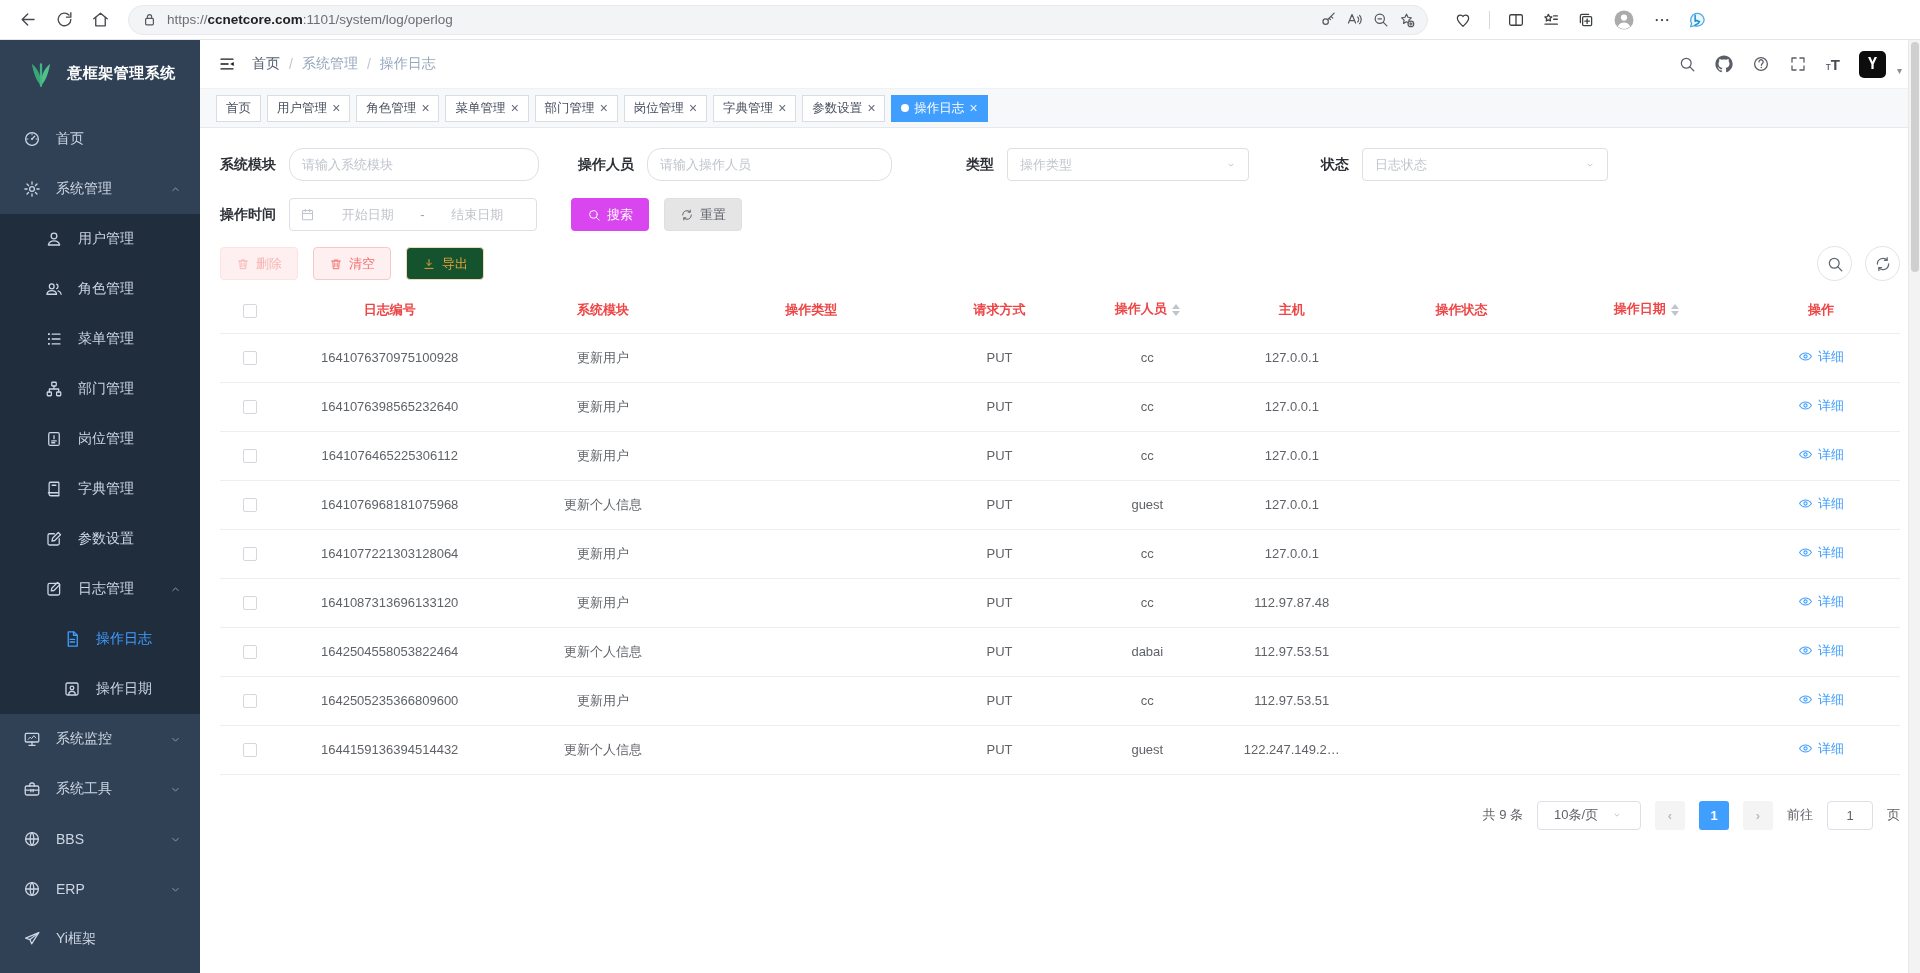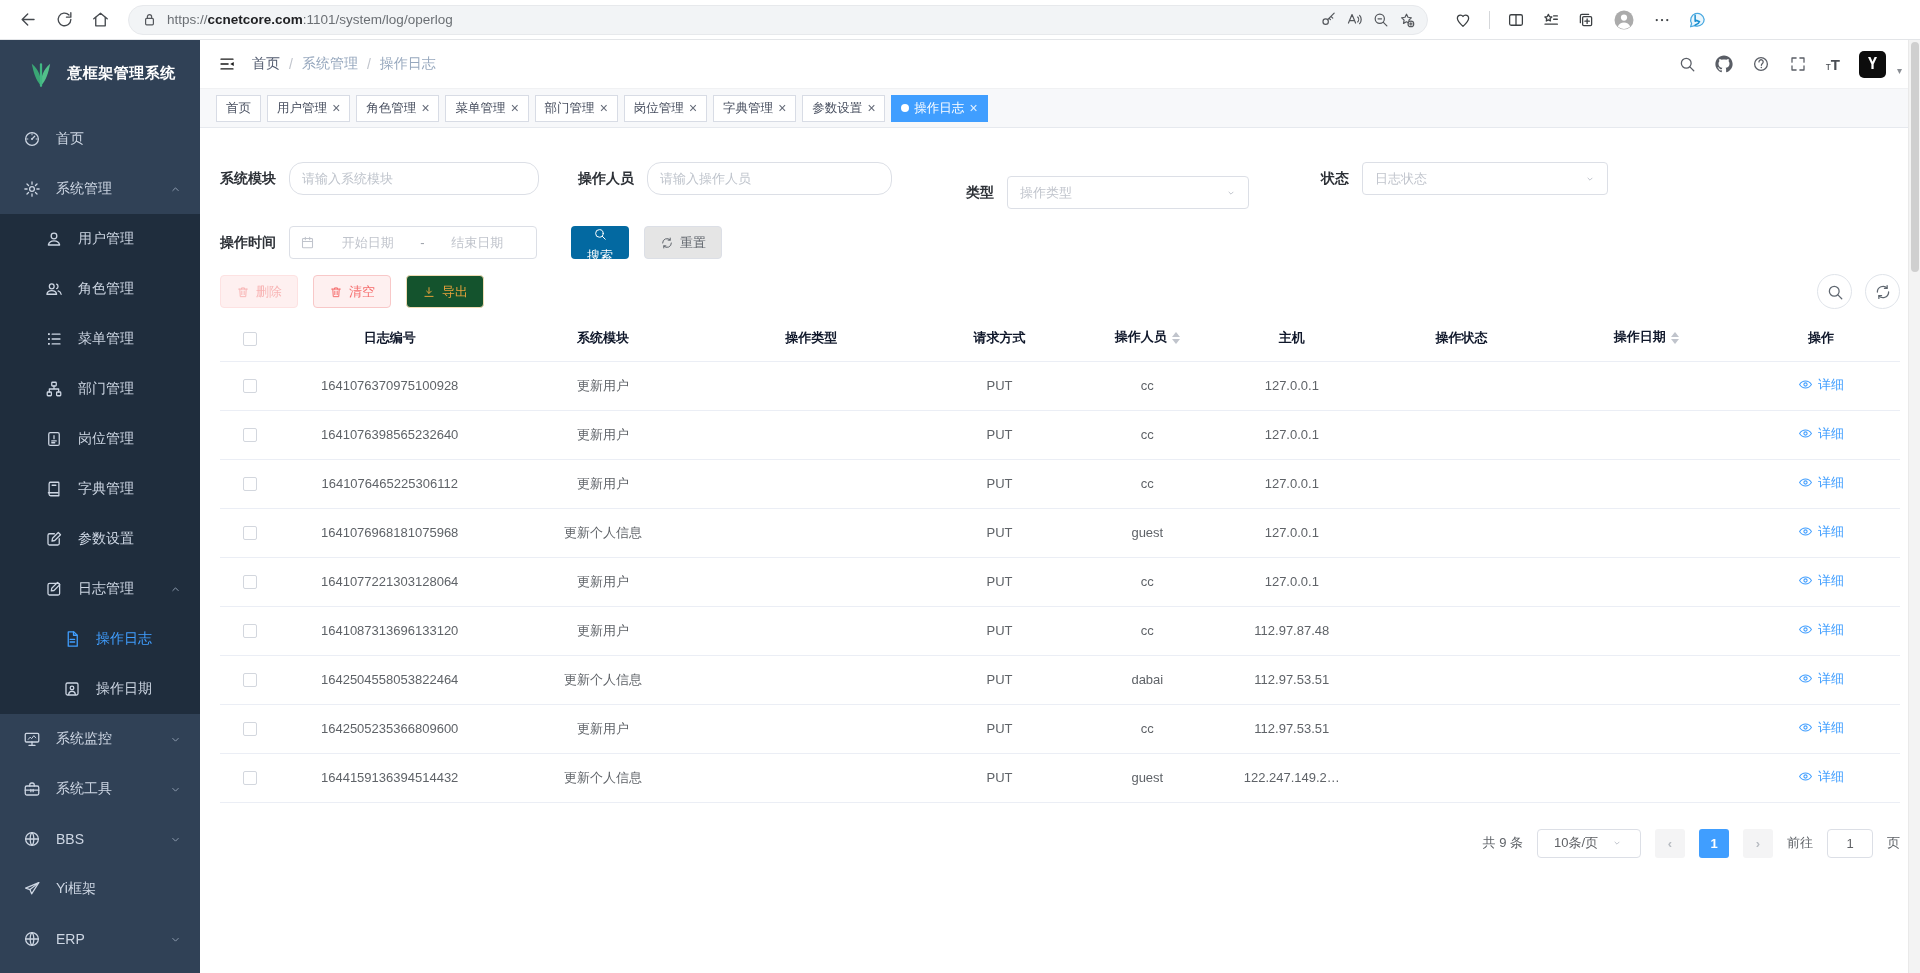--- a/index.html
+++ b/index.html
@@ -68,33 +68,33 @@
   .fitem { display:flex; align-items:center; }
   .flabel { font-weight:700; color:#2d3137; margin-right:13px; white-space:nowrap; font-size:14px; }
   .finput { height:33px; width:250px; border:1px solid #dcdfe6; border-radius:14px; padding:0 12px; font-size:13px; color:#606266; outline:none; background:#fff; font-family:inherit; }
   .finput::placeholder { color:#bfc4cc; }
   .fselect { height:33px; width:242px; border:1px solid #dcdfe6; border-radius:4px; padding:0 10px 0 12px; display:flex; align-items:center; color:#c0c4cc; font-size:13px; cursor:pointer; background:#fff; }
   .fselect .ph { flex:1; }
   .fdate { height:33px; width:248px; border:1px solid #dcdfe6; border-radius:4px; display:flex; align-items:center; padding:0 10px; gap:4px; color:#c0c4cc; font-size:13px; background:#fff; cursor:pointer; }
   .fdate .d { flex:1; text-align:center; }
   .fdate .ds { color:#9aa0a8; }
   .btn { height:33px; border-radius:4px; border:1px solid transparent; display:inline-flex; align-items:center; gap:6px; padding:0 15px; font-size:13px; cursor:pointer; font-family:inherit; background:#e5e5e5; }
-  .btn-primary { background:#0369a1; color:#fff;flex-direction:column; }
+  .btn-primary { background:#d946ef; color:#fff; }
   .btn-plain { border-color:#dcdfe6; color:#5f646b; }
   .btn-del { background:#fef0f0; border-color:#fde2e2; color:#f8b4b4; cursor:not-allowed; }
   .btn-danger { background:#fef0f0; border-color:#f8c8c8; color:#f56c6c; }
   .btn-warn { background:#14532d; border-color:#f0dcb4; color:#e6a23c; }
 
   .toolbar { display:flex; align-items:center; gap:15px; margin-bottom:6px; }
   .tool-right { margin-left:auto; display:flex; gap:13px; }
   .circle-btn { width:35px; height:35px; border-radius:50%; border:1px solid #e0e4ea; background:#fff; color:#5f6770; display:flex; align-items:center; justify-content:center; cursor:pointer; }
 
   
   table { width:100%; border-collapse:collapse; table-layout:fixed; }
-  th { height:46px; font-size:13px; font-weight:700; color:#0f172a; text-align:center; border-bottom:1px solid #ebeef5; padding:0 4px; white-space:nowrap; }
+  th { height:46px; font-size:13px; font-weight:700; color:#ef4444; text-align:center; border-bottom:1px solid #ebeef5; padding:0 4px; white-space:nowrap; }
   td { height:49px; font-size:13px; color:#5f6368; text-align:center; border-bottom:1px solid #ebeef5; padding:0 4px; white-space:nowrap; overflow:hidden; text-overflow:ellipsis; }
   th:nth-child(1), td:nth-child(1) { width:3.6%; }
   th:nth-child(2), td:nth-child(2) { width:13%; }
   th:nth-child(3), td:nth-child(3) { width:12.4%; }
   th:nth-child(4), td:nth-child(4) { width:12.4%; }
   th:nth-child(5), td:nth-child(5) { width:10%; }
   th:nth-child(6), td:nth-child(6) { width:7.6%; }
   th:nth-child(7), td:nth-child(7) { width:9.6%; }
   th:nth-child(8), td:nth-child(8) { width:10.6%; }
   th:nth-child(9), td:nth-child(9) { width:11.4%; }
@@ -401,39 +401,39 @@
           <span class="s-label">BBS</span>
           <span class="s-arrow down">
             <svg viewBox="0 0 24 24" width="13" height="13" fill="none" stroke="currentColor" stroke-width="1.7" stroke-linecap="round" stroke-linejoin="round">
               <path d="M7 10l5 5 5-5"></path>
             </svg>
           </span>
         </div>
         <div class="s-item lv1">
           <span class="s-ic">
             <svg viewBox="0 0 24 24" width="18" height="18" fill="none" stroke="currentColor" stroke-width="1.7" stroke-linecap="round" stroke-linejoin="round">
-              <path d="M21 3.5L3.5 10.8l5.8 2 2.2 5.7z"></path>
-              <path d="M21 3.5L9.3 12.8"></path>
-            </svg>
-          </span>
-          <span class="s-label">Yi框架</span>
-        </div>
-        <div class="s-item lv1">
-          <span class="s-ic">
-            <svg viewBox="0 0 24 24" width="18" height="18" fill="none" stroke="currentColor" stroke-width="1.7" stroke-linecap="round" stroke-linejoin="round">
               <circle cx="12" cy="12" r="8.5"></circle>
               <path d="M3.5 12h17M12 3.5c3.2 2.8 3.2 14.2 0 17M12 3.5c-3.2 2.8-3.2 14.2 0 17"></path>
             </svg>
           </span>
           <span class="s-label">ERP</span>
           <span class="s-arrow down">
             <svg viewBox="0 0 24 24" width="13" height="13" fill="none" stroke="currentColor" stroke-width="1.7" stroke-linecap="round" stroke-linejoin="round">
               <path d="M7 10l5 5 5-5"></path>
             </svg>
           </span>
+        </div>
+        <div class="s-item lv1">
+          <span class="s-ic">
+            <svg viewBox="0 0 24 24" width="18" height="18" fill="none" stroke="currentColor" stroke-width="1.7" stroke-linecap="round" stroke-linejoin="round">
+              <path d="M21 3.5L3.5 10.8l5.8 2 2.2 5.7z"></path>
+              <path d="M21 3.5L9.3 12.8"></path>
+            </svg>
+          </span>
+          <span class="s-label">Yi框架</span>
         </div>
       </nav>
   </aside>
 
   <div class="main">
 
     <div class="hd">
       <span class="fold">
           <svg viewBox="0 0 24 24" width="18" height="18" fill="none" stroke="currentColor" stroke-width="1.7" stroke-linecap="round" stroke-linejoin="round">
             <path d="M4 5.5h16M4 12h9.5M4 18.5h16"></path>
@@ -520,21 +520,21 @@
 
       <div class="frow">
         <div class="fitem" style="margin-right:39px;">
           <span class="flabel">系统模块</span>
           <input class="finput" placeholder="请输入系统模块" style="">
         </div>
         <div class="fitem" style="margin-right:74px;">
           <span class="flabel">操作人员</span>
           <input class="finput" style="width: 245px;" placeholder="请输入操作人员">
         </div>
-        <div class="fitem" style="margin-right:72px;margin-top:28px;">
+        <div class="fitem" style="margin-right:72px;">
           <span class="flabel">类型</span>
           <div class="fselect">
             <span class="ph">操作类型</span>
             <span style="color:#c0c4cc">
                 <svg viewBox="0 0 24 24" width="14" height="14" fill="none" stroke="currentColor" stroke-width="1.7" stroke-linecap="round" stroke-linejoin="round">
                   <path d="M8.5 10.5l3.5 3.5 3.5-3.5"></path>
                 </svg>
               </span>
           </div>
         </div>

